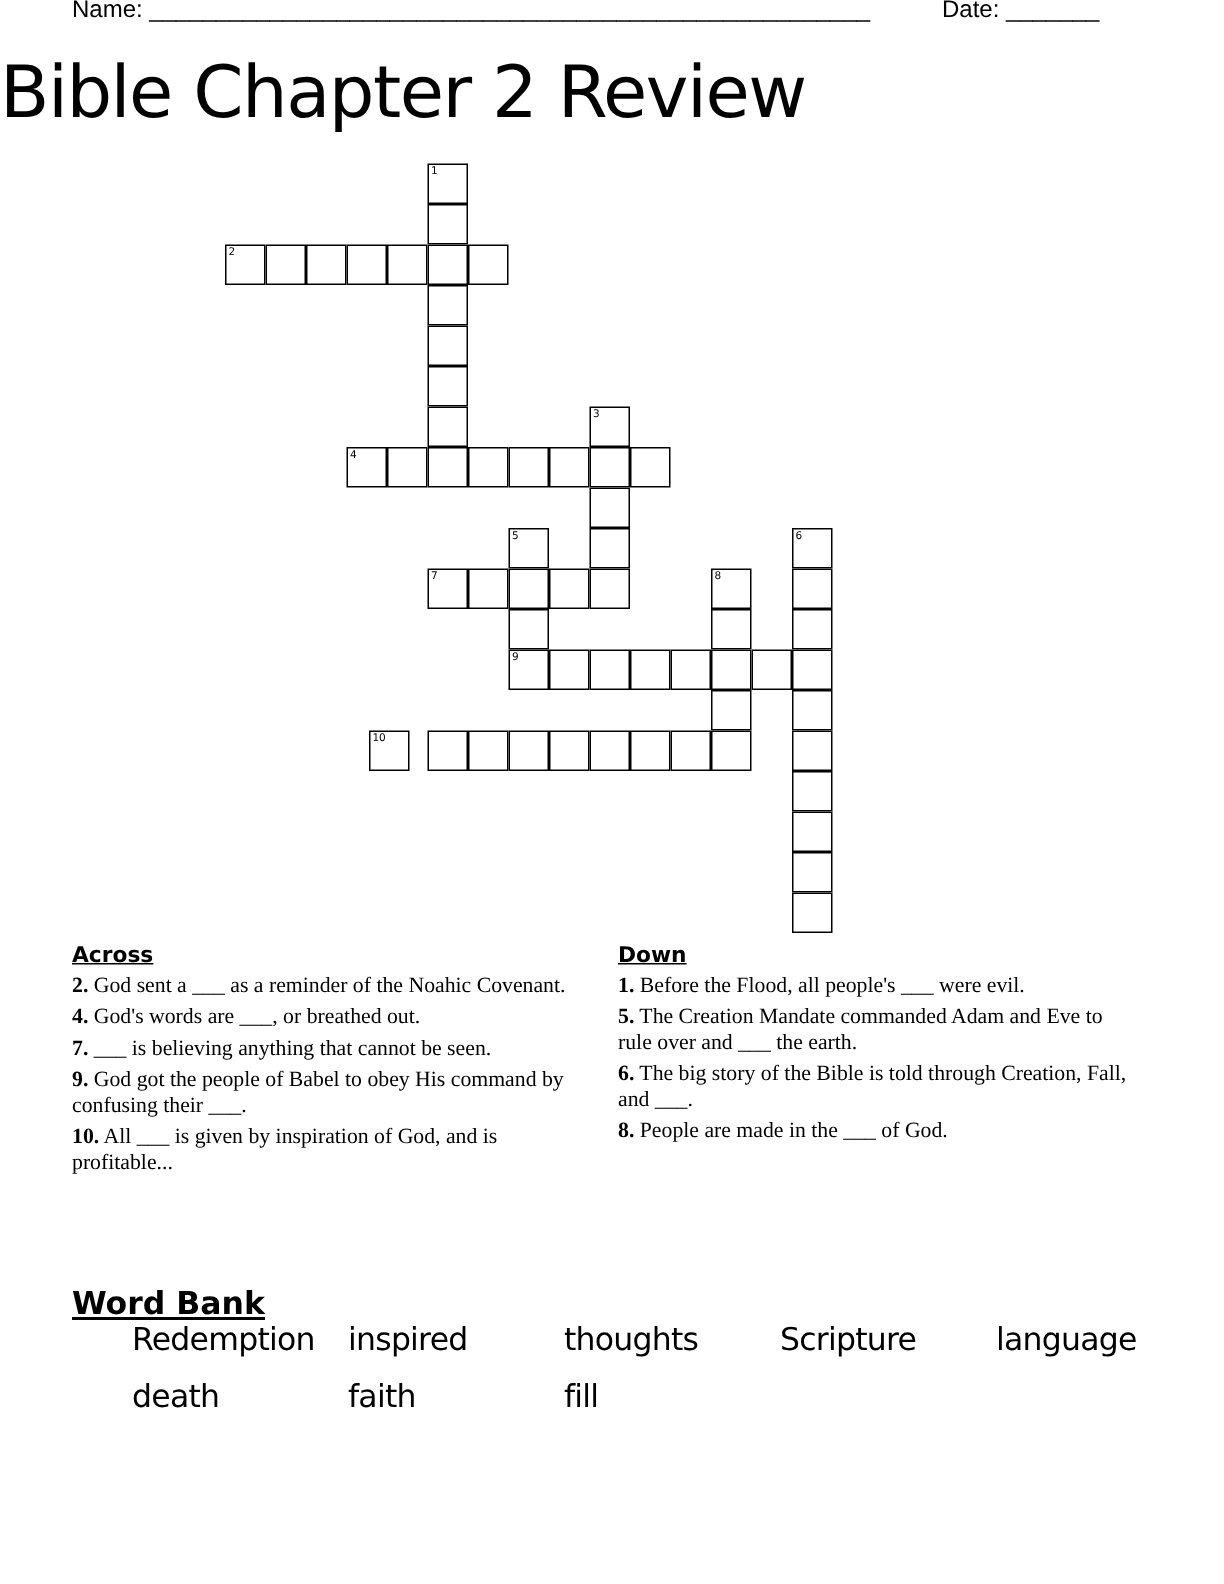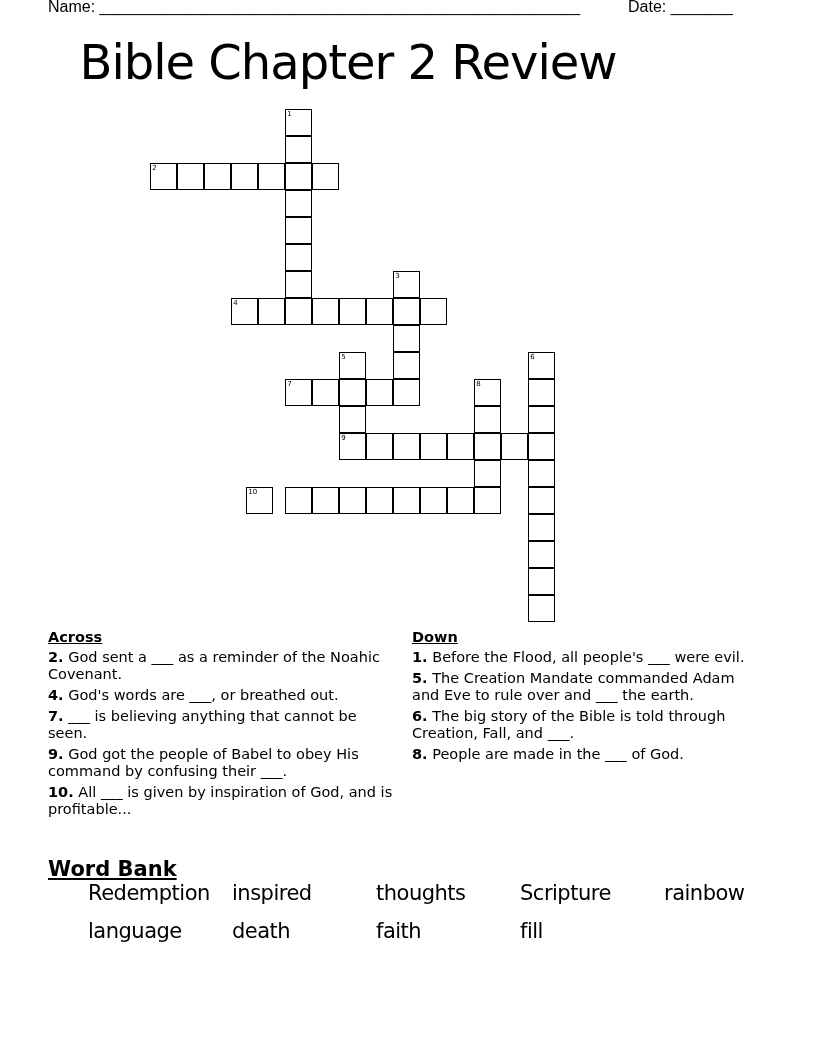--- a/index.html
+++ b/index.html
@@ -1,28 +1,28 @@
 <!DOCTYPE html>
 <html><head>
   <meta charset="utf-8">
   <style>
     html, body { margin: 0; padding: 0; background: #ffffff; }
     body { width: 816px; height: 1056px; position: relative; overflow: hidden; color: #000; font-family: "DejaVu Sans", sans-serif; }
     .hdr { position: absolute; top: -2px; font-family: "Liberation Sans", sans-serif; font-size: 16px; white-space: nowrap; }
     .hdr-name { left: 48px; }
     .hdr-date { left: 628px; }
-    .title { position: absolute; top: 30px; left: 0; width: 696px; text-align: center; font-family: "DejaVu Sans", sans-serif; font-size: 48px; letter-spacing: -1px; line-height: 64px; }
+    .title { position: absolute; top: 30px; left: 0; width: 696px; font-family: "DejaVu Sans", sans-serif; font-size: 48px; letter-spacing: -1px; line-height: 64px; }
     .grid { position: absolute; left: 151px; top: 110px; width: 405px; height: 513px; }
     .cell { position: absolute; width: 27px; height: 27px; box-sizing: border-box; border: 1.5px solid #000; background: #fff; margin-left: -0.75px; margin-top: -0.75px; }
     .num { position: absolute; left: 1px; top: 0px; font-family: "DejaVu Sans", sans-serif; font-size: 7px; line-height: 8px; }
     .clues { position: absolute; top: 629px; width: 345px; font-family: "DejaVu Sans", sans-serif; font-size: 14.5px; line-height: 17px; }
     .clues-across { left: 48px; }
     .clues-down { left: 412px; }
     .clues h3 { margin: 0 0 3px 0; font-size: 14.5px; font-weight: bold; text-decoration: underline; line-height: 17px; }
-    .clue { margin: 0 0 4px 0; }
+    .clue { margin: 0 0 4px 0; font-family: Liberation Serif, serif; }
     .clue b { font-weight: bold; }
     .wb-title { position: absolute; left: 48px; top: 845px; font-size: 21px; font-weight: bold; text-decoration: underline; font-family: "DejaVu Sans", sans-serif; margin-top: 12px; }
     .wb { position: absolute; left: 48px; top: 880px; width: 720px; display: grid; grid-template-columns: 144px 144px 144px 144px 144px; row-gap: 11px; font-family: "DejaVu Sans", sans-serif; font-size: 21px; line-height: 27px; letter-spacing: -0.5px; margin-left: 40px; }
   </style>
 </head>
 <body>
 
 <div class="hdr hdr-name">Name: ______________________________________________________</div>
 <div class="hdr hdr-date">Date: _______</div>
 
@@ -127,18 +127,17 @@
   <div class="clue"><b>6.</b><span> The big story of the Bible is told through Creation, Fall, and ___.</span></div>
   <div class="clue"><b>8.</b><span> People are made in the ___ of God.</span></div>
 </div>
 
 <div class="wb-title">Word Bank</div>
 <div class="wb">
   <span>Redemption</span>
   <span>inspired</span>
   <span>thoughts</span>
   <span>Scripture</span>
-  <span>rainbow</span>
   <span>language</span>
   <span>death</span>
   <span>faith</span>
   <span>fill</span>
 </div>
 
 </body></html>

